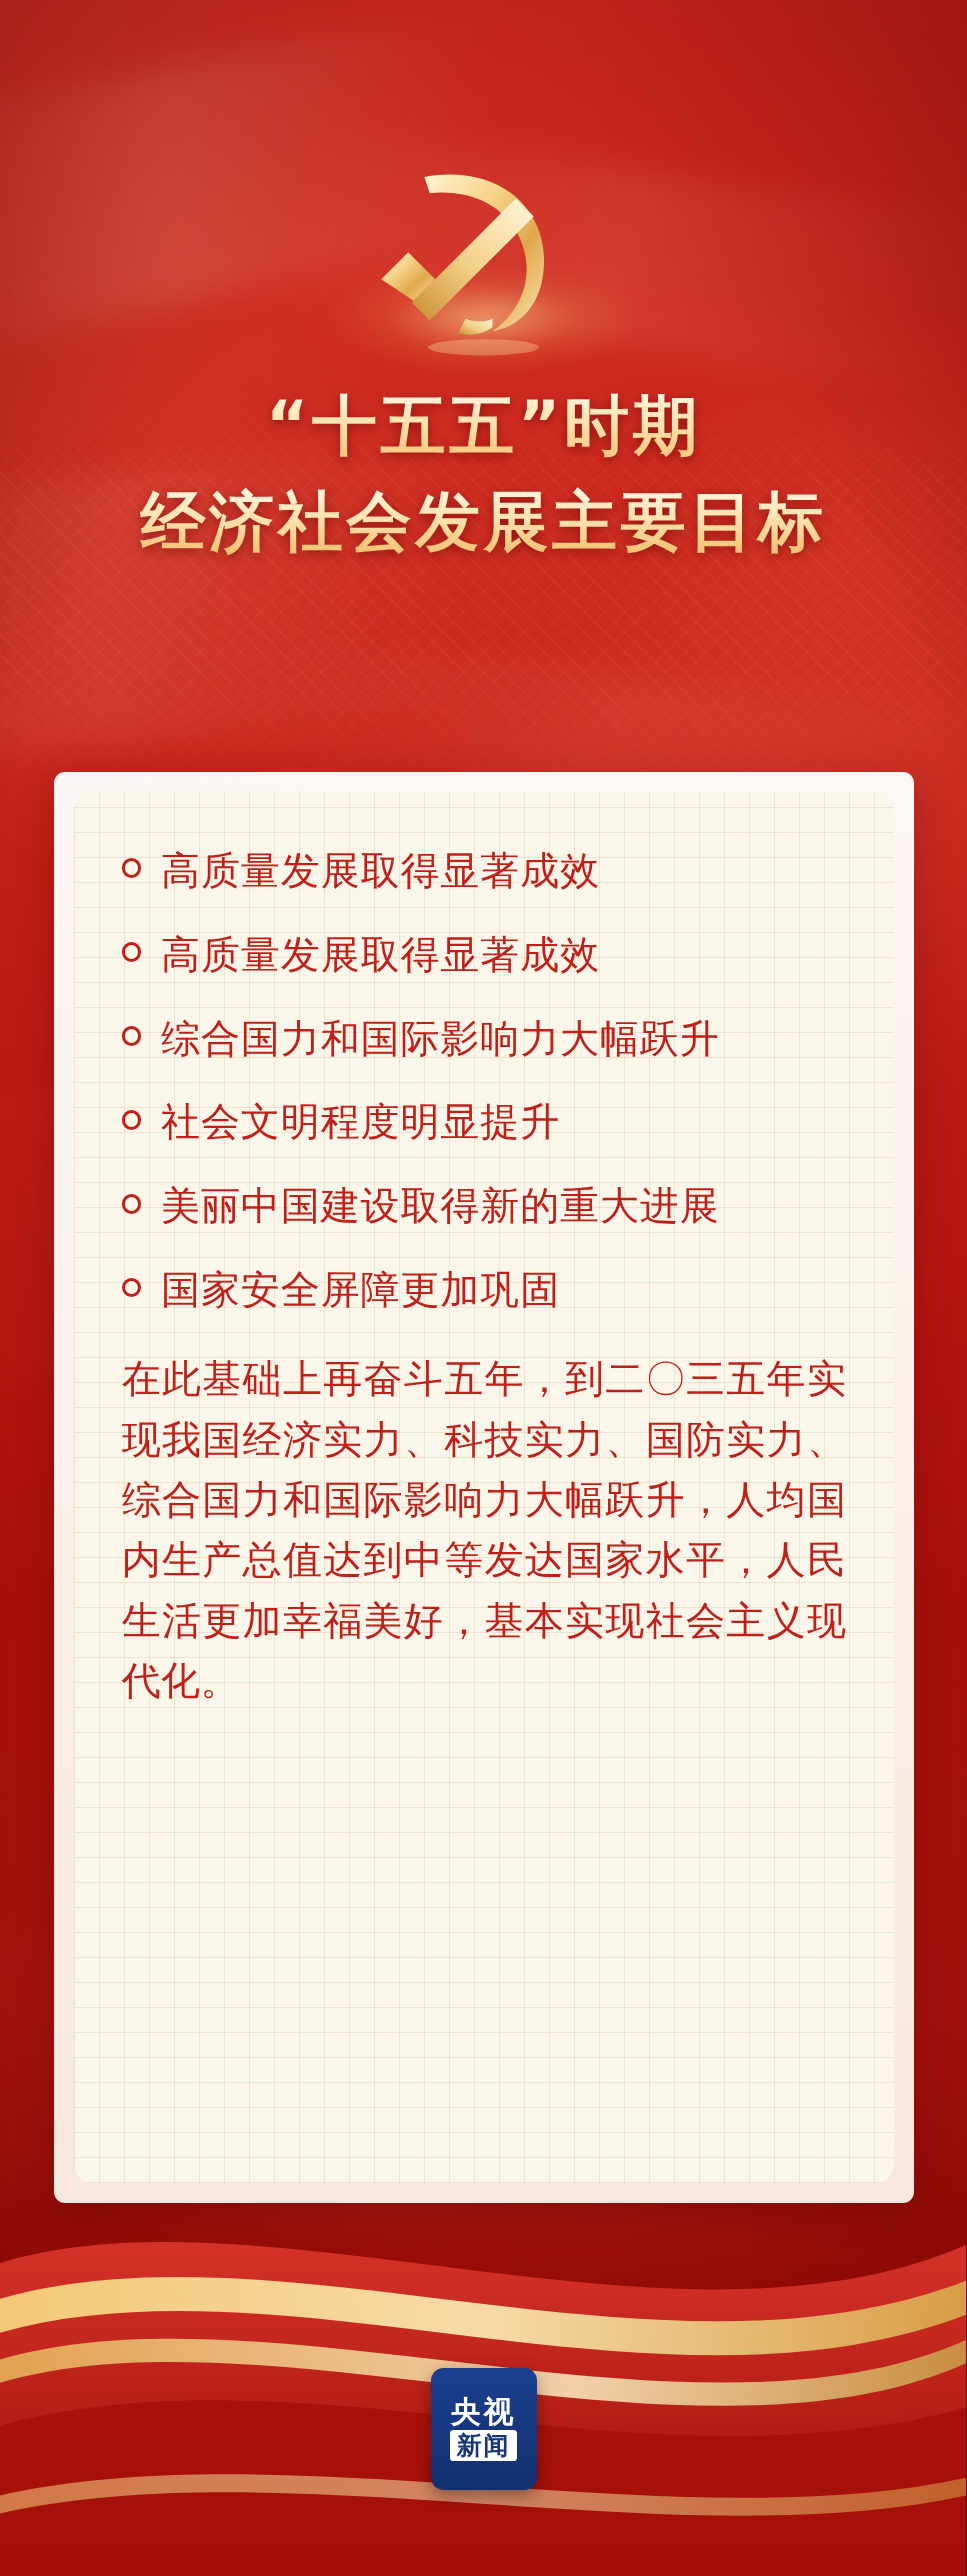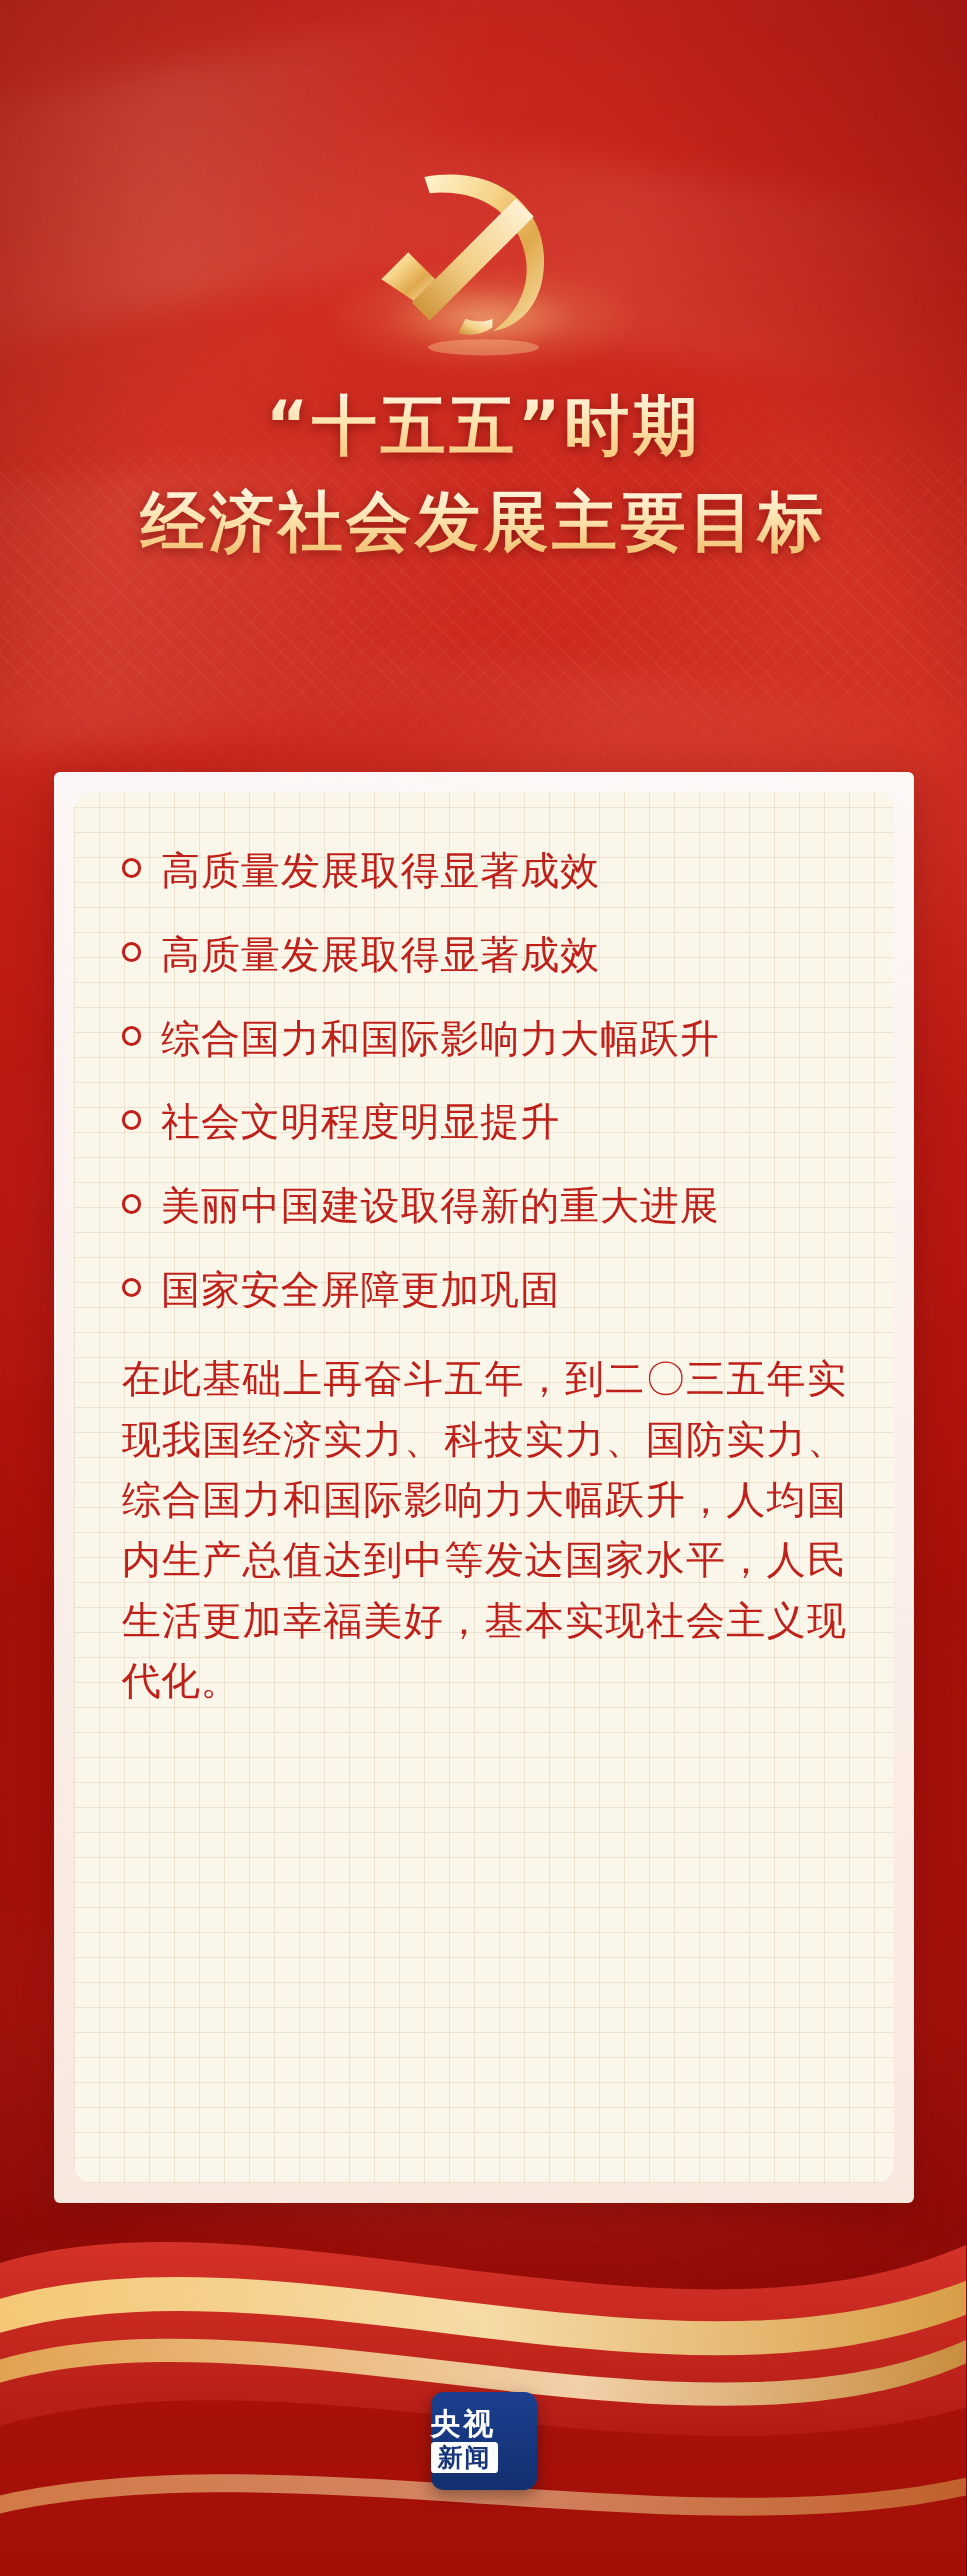--- a/index.html
+++ b/index.html
@@ -114,21 +114,21 @@
     filter: drop-shadow(0 3.6px 5.4px rgba(90,0,0,.55));
   }
 
   
   .card-outer {
     position: absolute;
     left: 54px;
     top: 772px;
     width: 860px;
     height: 1431px;
-    border-radius: 6px;
+    border-radius: 11px;
     background: linear-gradient(180deg, rgba(255,255,255,0.96) 0%, rgba(255,248,238,0.93) 100%);
     box-shadow: 0 10.7px 36px rgba(70,0,0,0.28);
     padding: 19.7px;
     box-sizing: border-box;
   }
   .card-inner {
     width: 100%;
     height: 100%;
     border-radius: 18px;
     background-color: #fbf6ea;
@@ -179,27 +179,27 @@
   }
 
   
   .ribbons { position: absolute; left: 0; right: 0; bottom: 0; height: 501px; pointer-events: none; }
   .logo {
     position: absolute;
     left: 50%;
     bottom: 86px;
     transform: translateX(-50%);
     width: 106px;
-    height: 98px;
+    height: 122px;
     border-radius: 12.5px;
     background: linear-gradient(180deg, #1b3f8f 0%, #12306f 100%);
     box-shadow: 0 5.4px 16px rgba(0,0,0,0.35);
     display: flex;
     flex-direction: column;
-    align-items: flex-start;
+    align-items: center;
     justify-content: center;
     gap: 3.6px;
   }
   .logo .l-top {
     color: #ffffff;
     font-size: 30px;
     font-weight: bold;
     letter-spacing: 2.7px;
     font-family: "DejaVu Sans", "Liberation Sans", sans-serif;
     line-height: 1;

